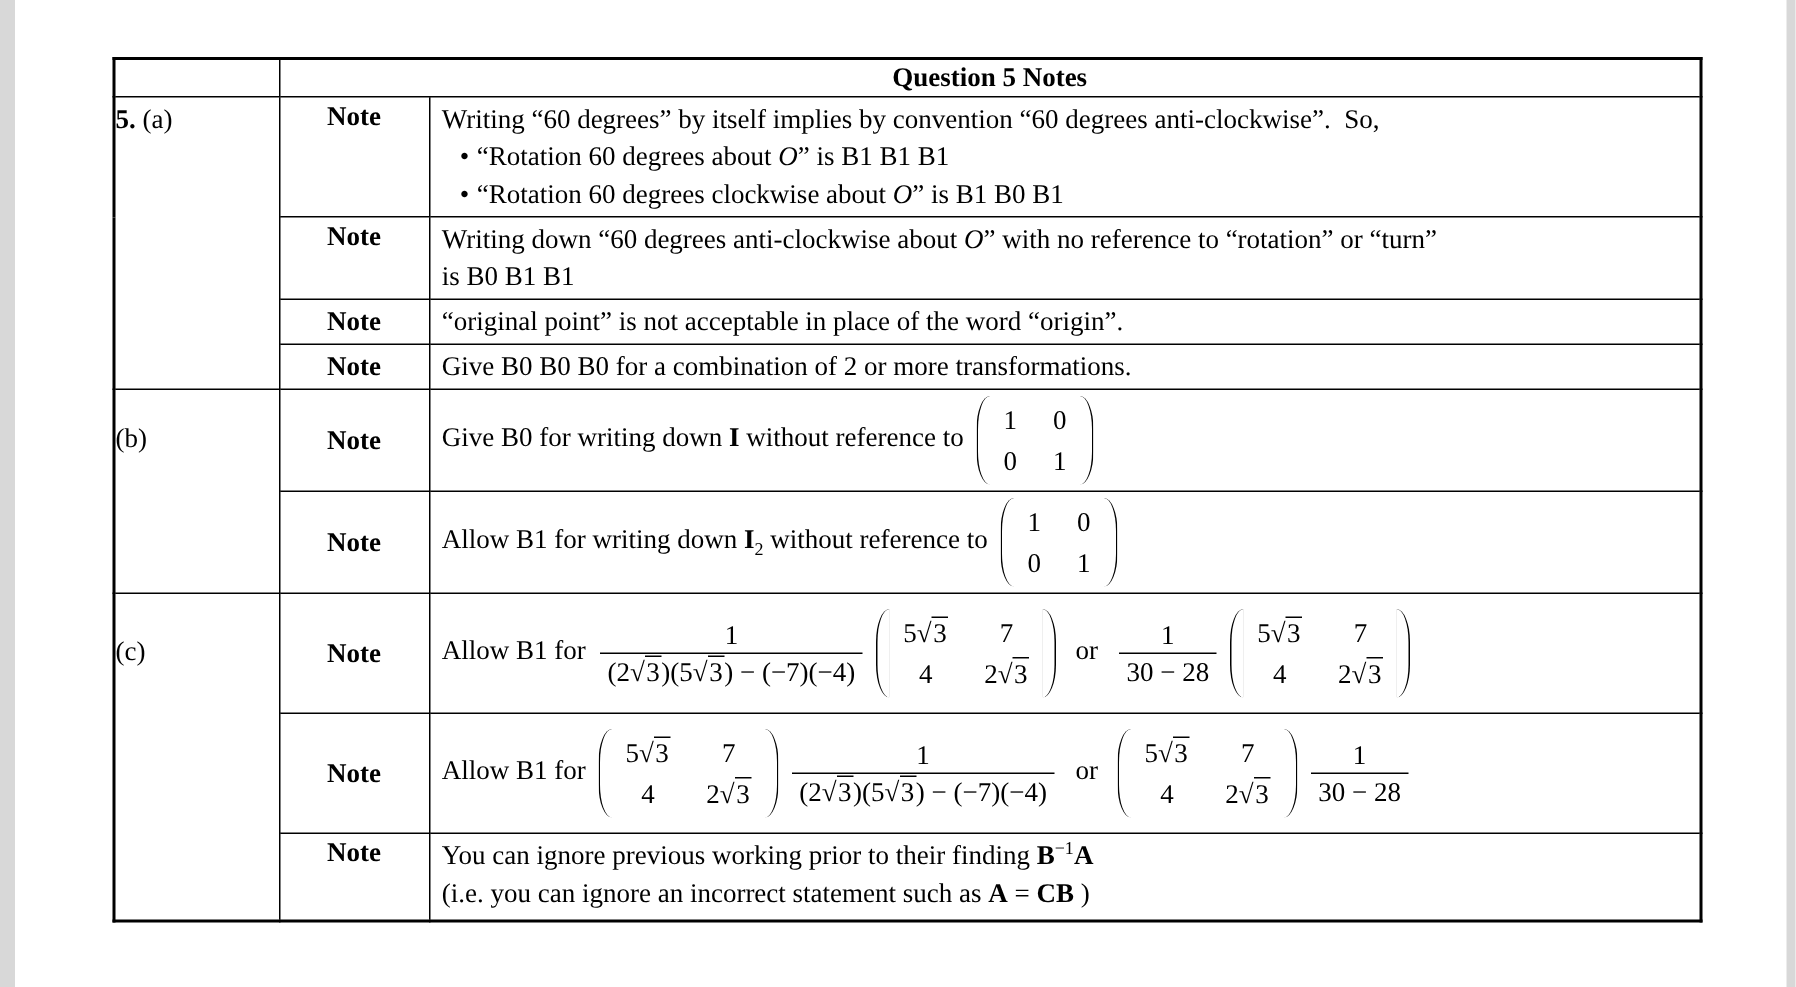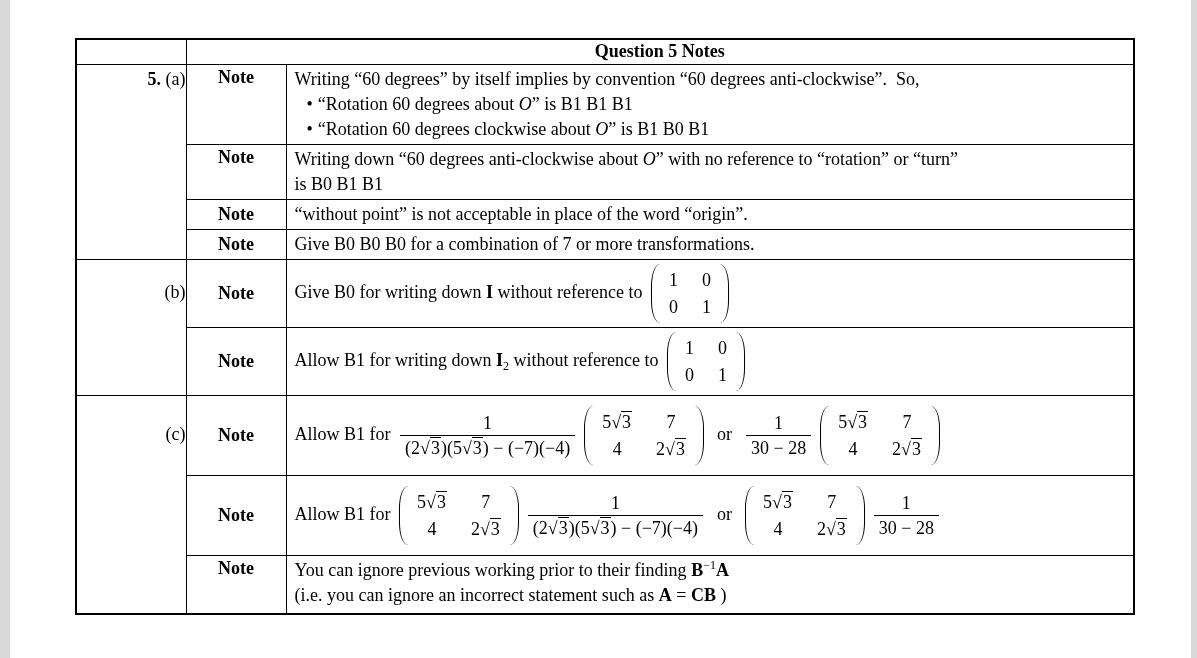--- a/index.html
+++ b/index.html
@@ -24,21 +24,21 @@
     table-layout: fixed;
     border: 2px solid #000;
     font-size: 18px;
   }
   td { border: 1.5px solid #000; padding: 0; }
   td.header-cell {
     font-weight: bold; text-align: center; height: 22px;
     padding: 1px 0 2px 0; line-height: 21px;
   }
   td.part-cell {
-    text-align: right; vertical-align: top;
+    text-align: left; vertical-align: top;
   }
   td.note-cell {
     font-weight: bold; text-align: center; width: 100px; margin-left: 36px;
   }
   td.content-cell { padding: 2px 6px 2px 8px; }
   .v-top { vertical-align: top; padding-top: 2px; }
   .v-middle { vertical-align: middle; }
   .line { line-height: 25px; }
   .line-bullet { padding-left: 12px; }
   .bullet-mark { margin-right: 5px; }
@@ -101,27 +101,27 @@
           <tr>
             <td class="note-cell v-top" style="height: 52px;">Note</td>
             <td class="content-cell v-top">
               <div class="line">Writing down “60 degrees anti-clockwise about <span class="ital">O</span>” with no reference to “rotation” or “turn”</div>
               <div class="line">is B0 B1 B1</div>
             </td>
           </tr>
           <tr>
             <td class="note-cell v-middle" style="height: 23px;">Note</td>
             <td class="content-cell v-middle">
-              <div class="line">“without point” is not acceptable in place of the word “origin”.</div>
+              <div class="line">“original point” is not acceptable in place of the word “origin”.</div>
             </td>
           </tr>
           <tr>
             <td class="note-cell v-middle" style="height: 22px;">Note</td>
             <td class="content-cell v-middle">
-              <div class="line">Give B0 B0 B0 for a combination of 7 or more transformations.</div>
+              <div class="line">Give B0 B0 B0 for a combination of 2 or more transformations.</div>
             </td>
           </tr>
           <tr>
             <td class="part-cell" rowspan="2" style="padding-top: 22px;">
               <div class="part-label">(b)</div>
             </td>
             <td class="note-cell v-middle" style="height: 62px;">Note</td>
             <td class="content-cell v-middle">
               <div class="line">Give B0 for writing down <span class="bold">I</span> without reference to <span class="mat">
                   <span class="paren lp"></span>

